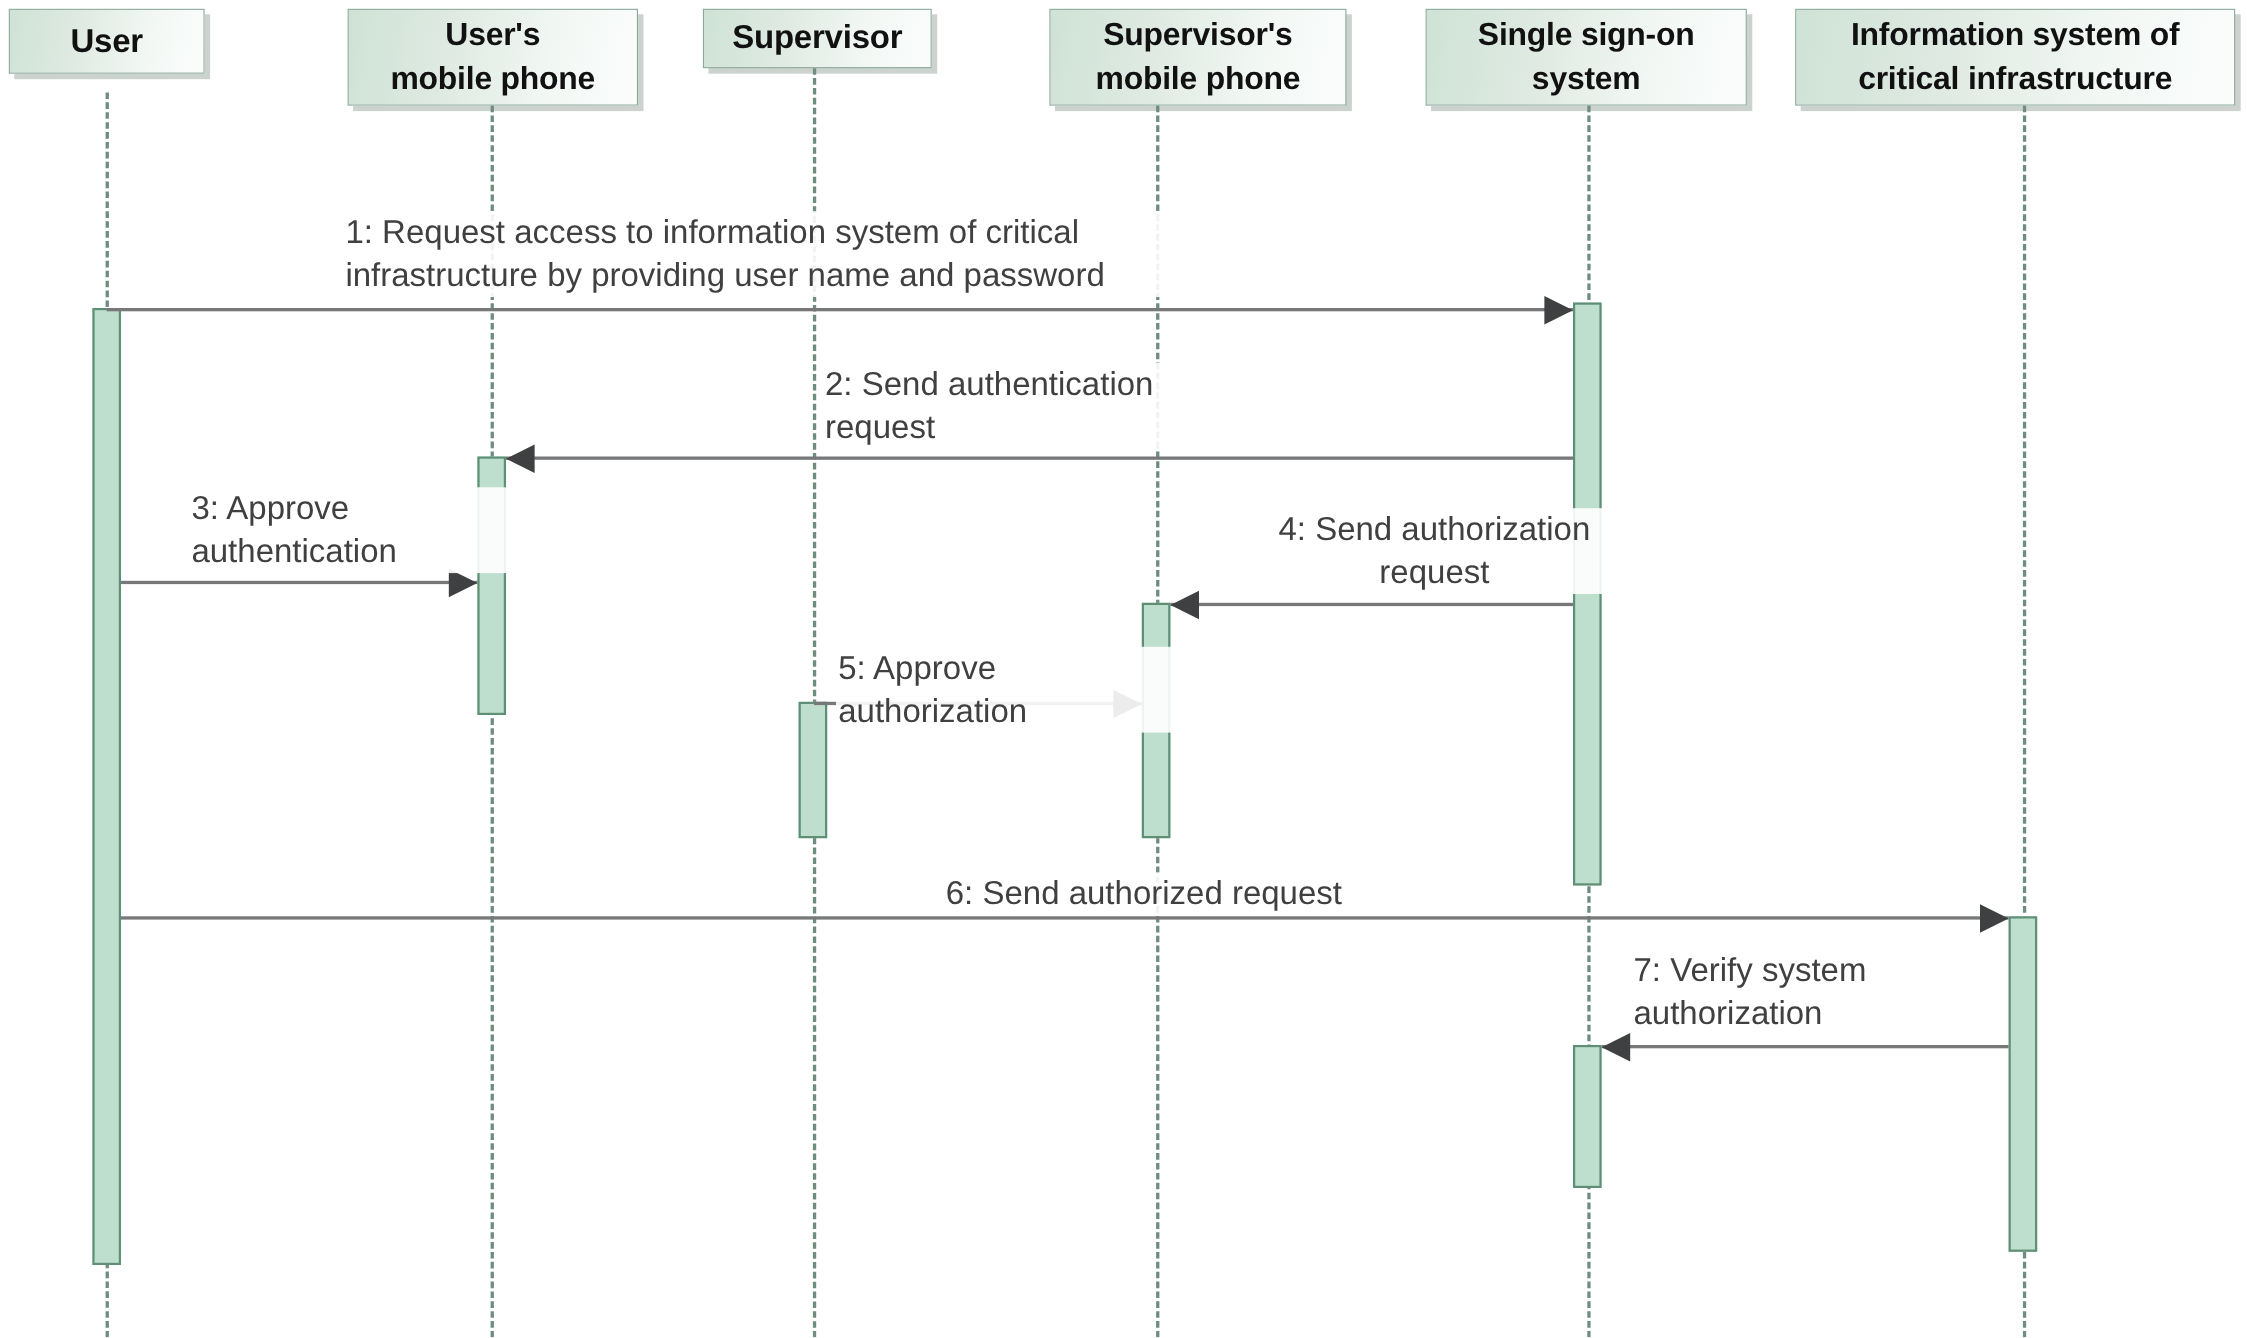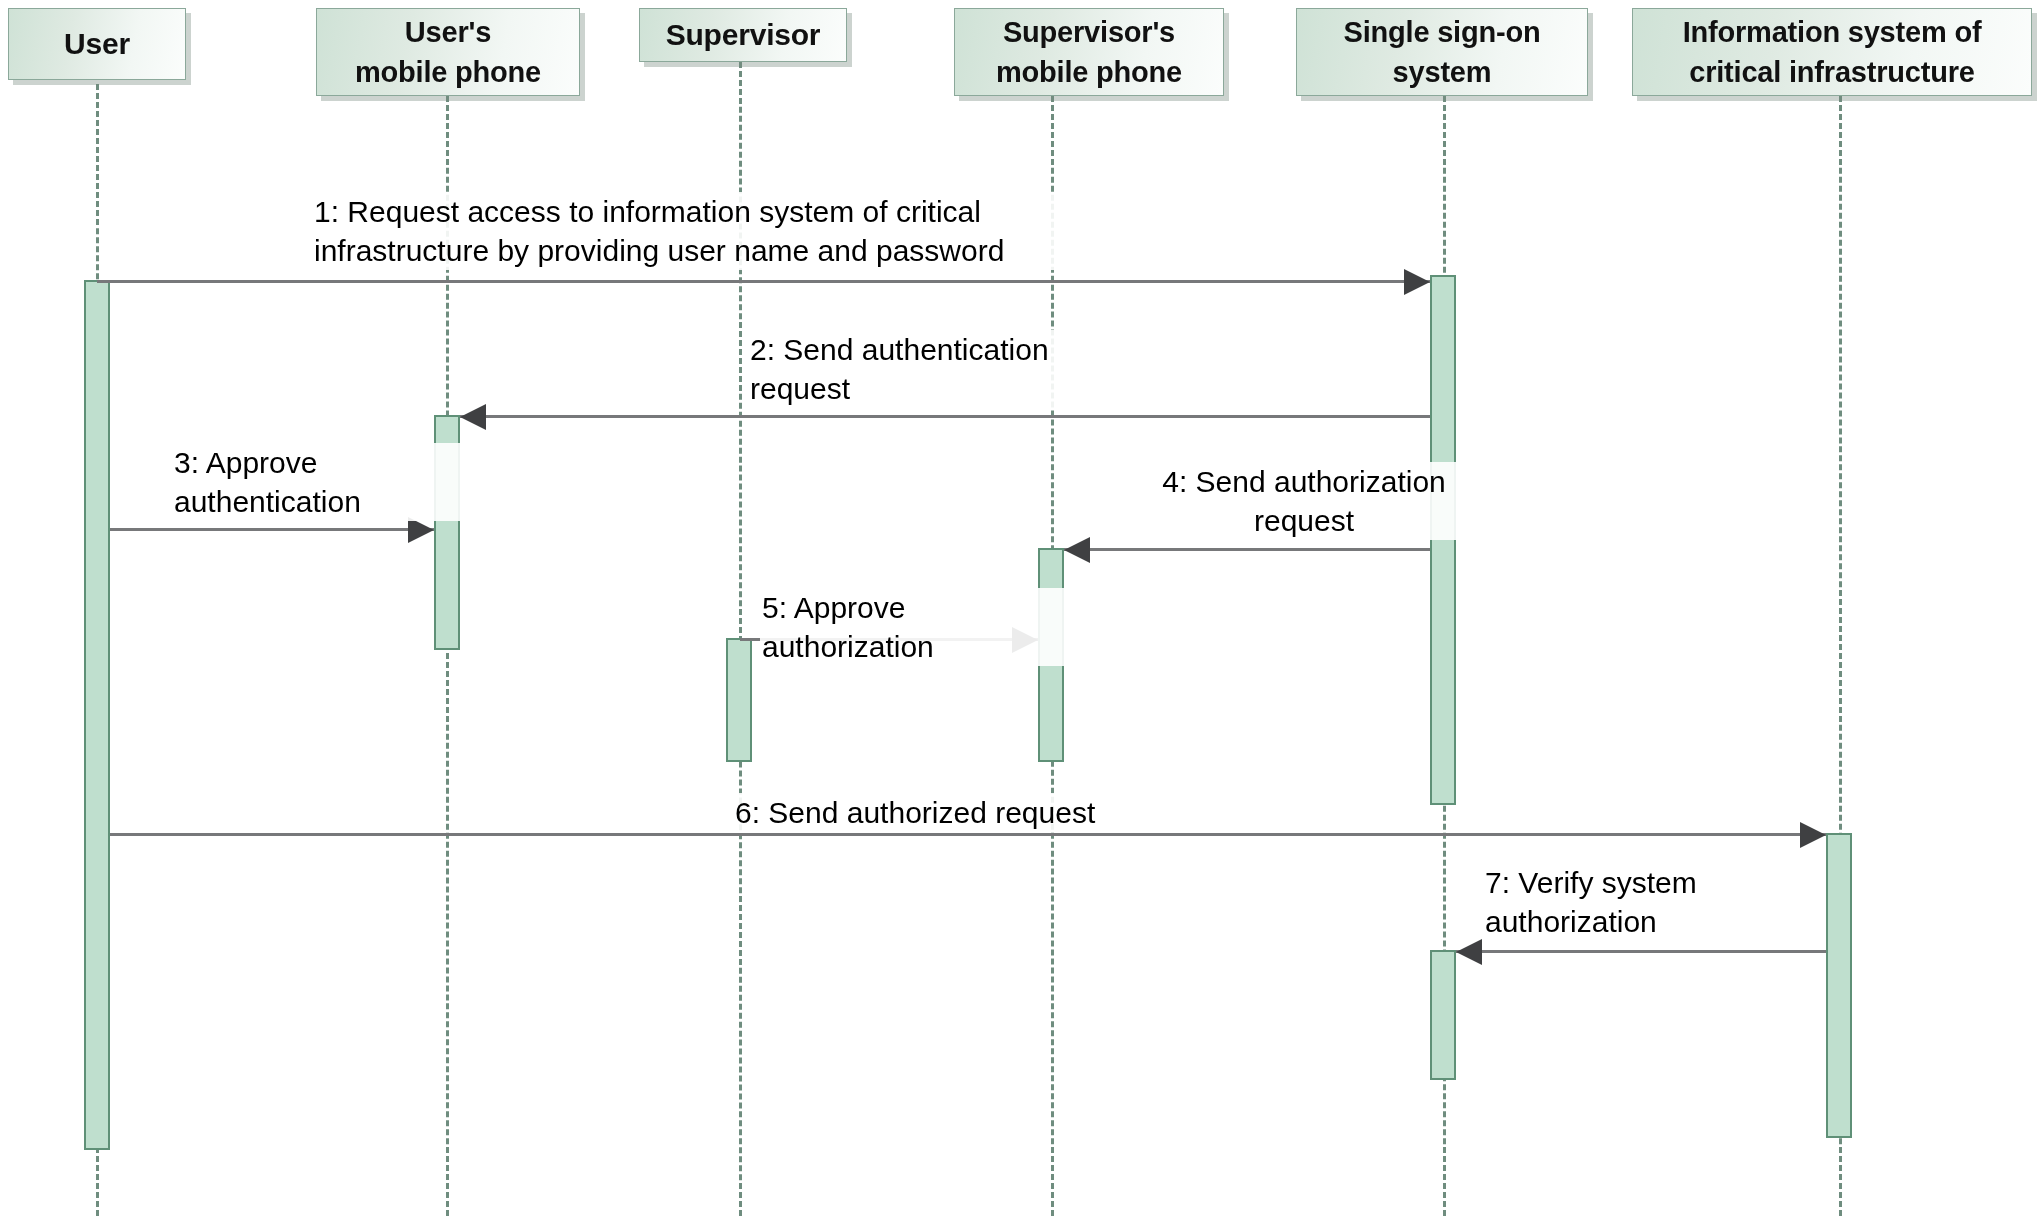--- a/index.html
+++ b/index.html
@@ -61,21 +61,21 @@
     position: absolute;
     width: 0;
     height: 0;
     border-top: 13px solid transparent;
     border-bottom: 13px solid transparent;
   }
   .arrow-head.right { border-left: 26px solid #3f4042; }
   .arrow-head.left  { border-right: 26px solid #3f4042; }
   .msg-label {
     position: absolute;
-    color: #000000;
+    color: #404040;
     font-size: 30px;
     line-height: 39px;
     white-space: pre-line;
     background: rgba(255,255,255,0.9);
     padding: 0 2px;
   }
 </style>
 </head>
 <body>
 
@@ -124,31 +124,31 @@
       </div>
       <div>
         <div class="msg-line" style="left: 740px; top: 638px; width: 298px;"></div>
         <div class="arrow-head right" style="top: 627px; left: 1012px;"></div>
         <div class="msg-label" style="left: 760px; top: 552px; width: 330px; margin-top: 36px;">5: Approve
 authorization</div>
       </div>
       <div>
         <div class="msg-line" style="left: 110px; top: 833px; width: 1716px;"></div>
         <div class="arrow-head right" style="top: 822px; left: 1800px;"></div>
-        <div class="msg-label" style="left: 733px; top: 793px; width: 460px;">6: Send authorized request</div>
+        <div class="msg-label" style="left: 758px; top: 793px; width: 460px; text-align: right;">6: Send authorized request</div>
       </div>
       <div>
         <div class="msg-line" style="left: 1456px; top: 950px; width: 370px;"></div>
         <div class="arrow-head left" style="top: 939px; left: 1456px;"></div>
         <div class="msg-label" style="left: 1483px; top: 863px; width: 330px;">7: Verify system
 authorization</div>
       </div>
     </div>
   <div id="heads-layer">
-      <div class="lifeline-head" style="left: 8px; top: 8px; width: 178px; height: 72px; white-space: pre-line;">User</div>
+      <div class="lifeline-head" style="left: 8px; top: 8px; width: 178px; height: 59px; white-space: pre-line;">User</div>
       <div class="lifeline-head two-line" style="left: 316px; top: 8px; width: 264px; height: 88px; white-space: pre-line;">User's
 mobile phone</div>
       <div class="lifeline-head" style="left: 639px; top: 8px; width: 208px; height: 54px; white-space: pre-line;">Supervisor</div>
       <div class="lifeline-head two-line" style="left: 915px; top: 8px; width: 270px; height: 88px; white-space: pre-line; margin-left: 39px;">Supervisor's
 mobile phone</div>
       <div class="lifeline-head two-line" style="left: 1296px; top: 8px; width: 292px; height: 88px; white-space: pre-line;">Single sign-on
 system</div>
       <div class="lifeline-head two-line" style="left: 1632px; top: 8px; width: 400px; height: 88px; white-space: pre-line;">Information system of
 critical infrastructure</div>
     </div>

